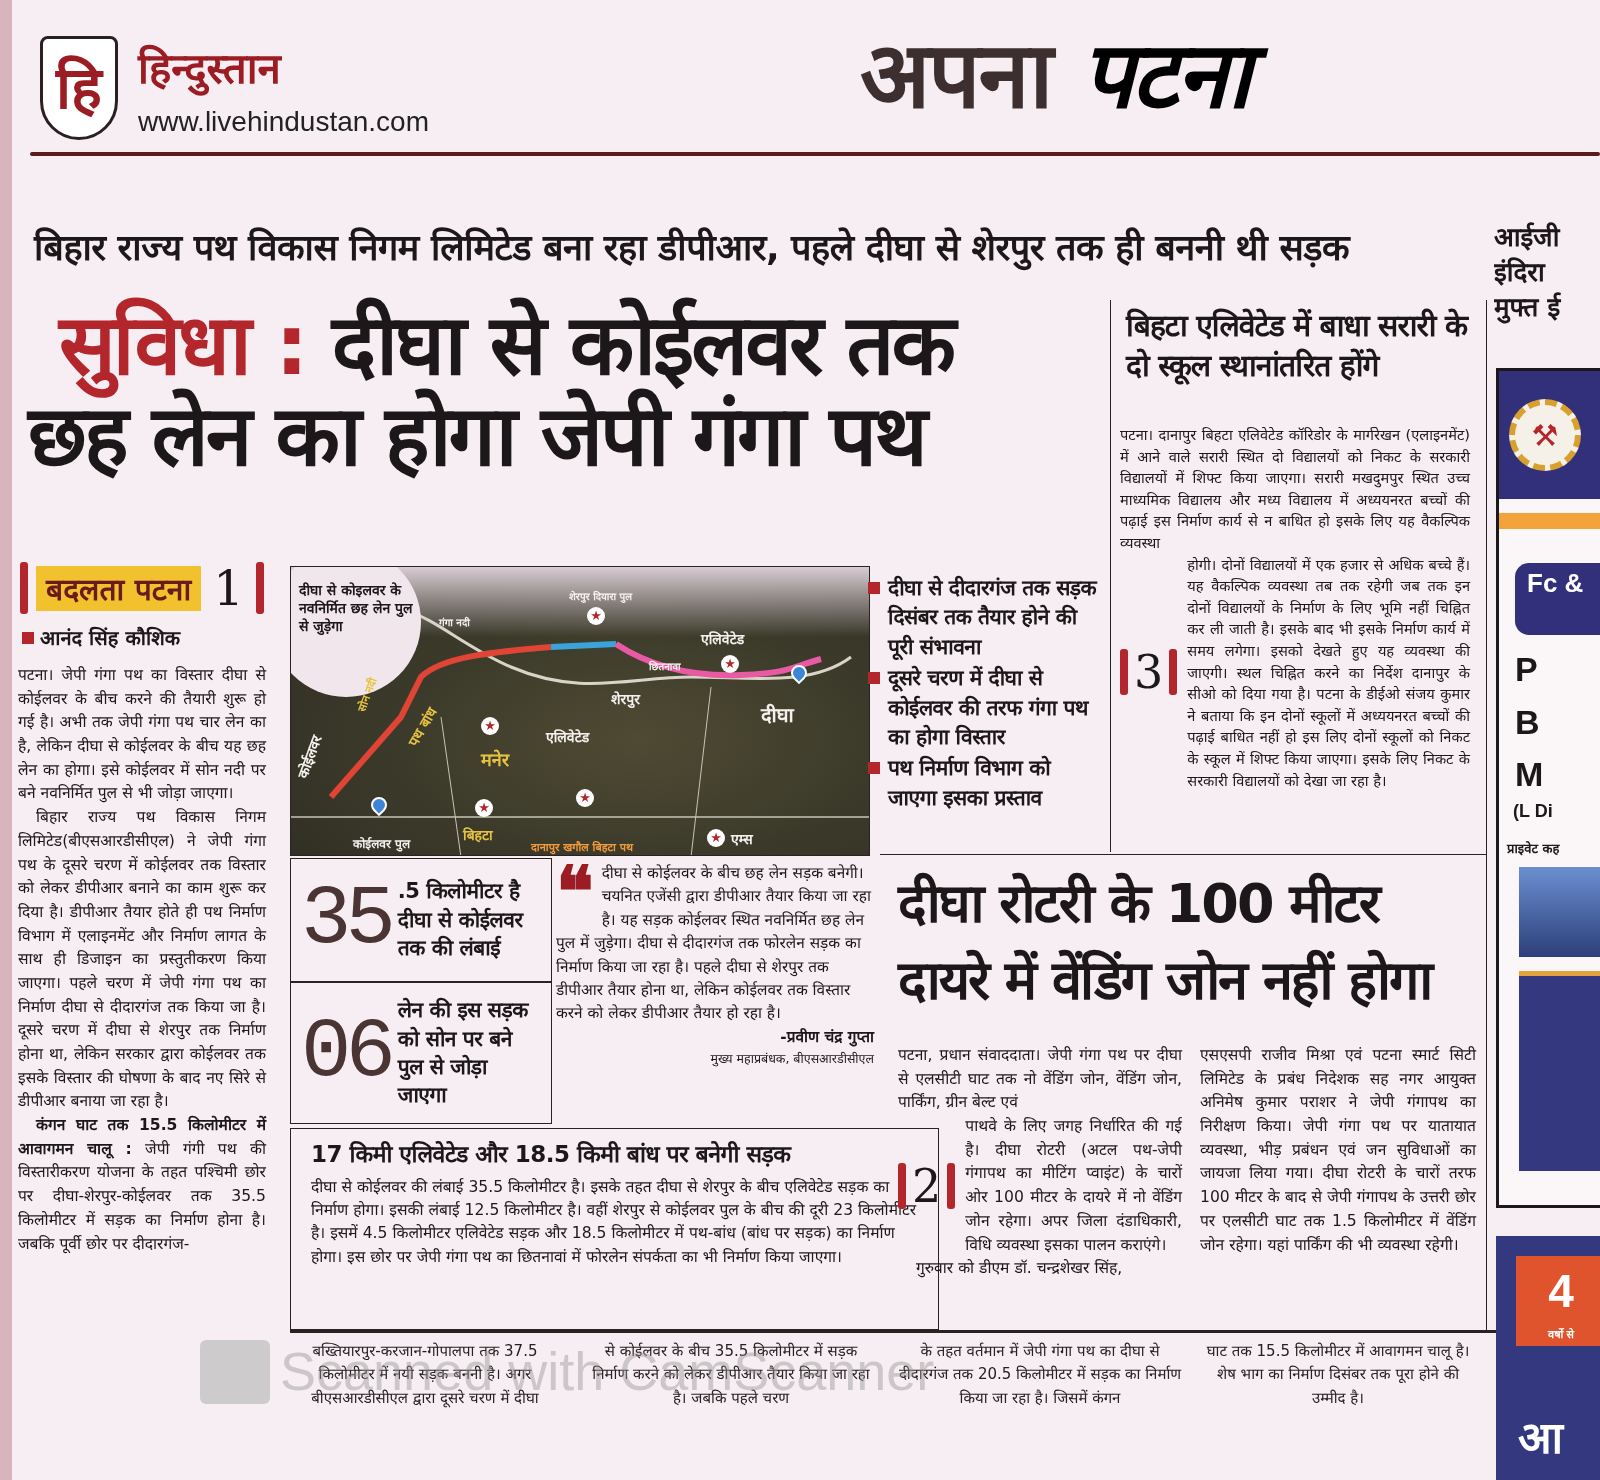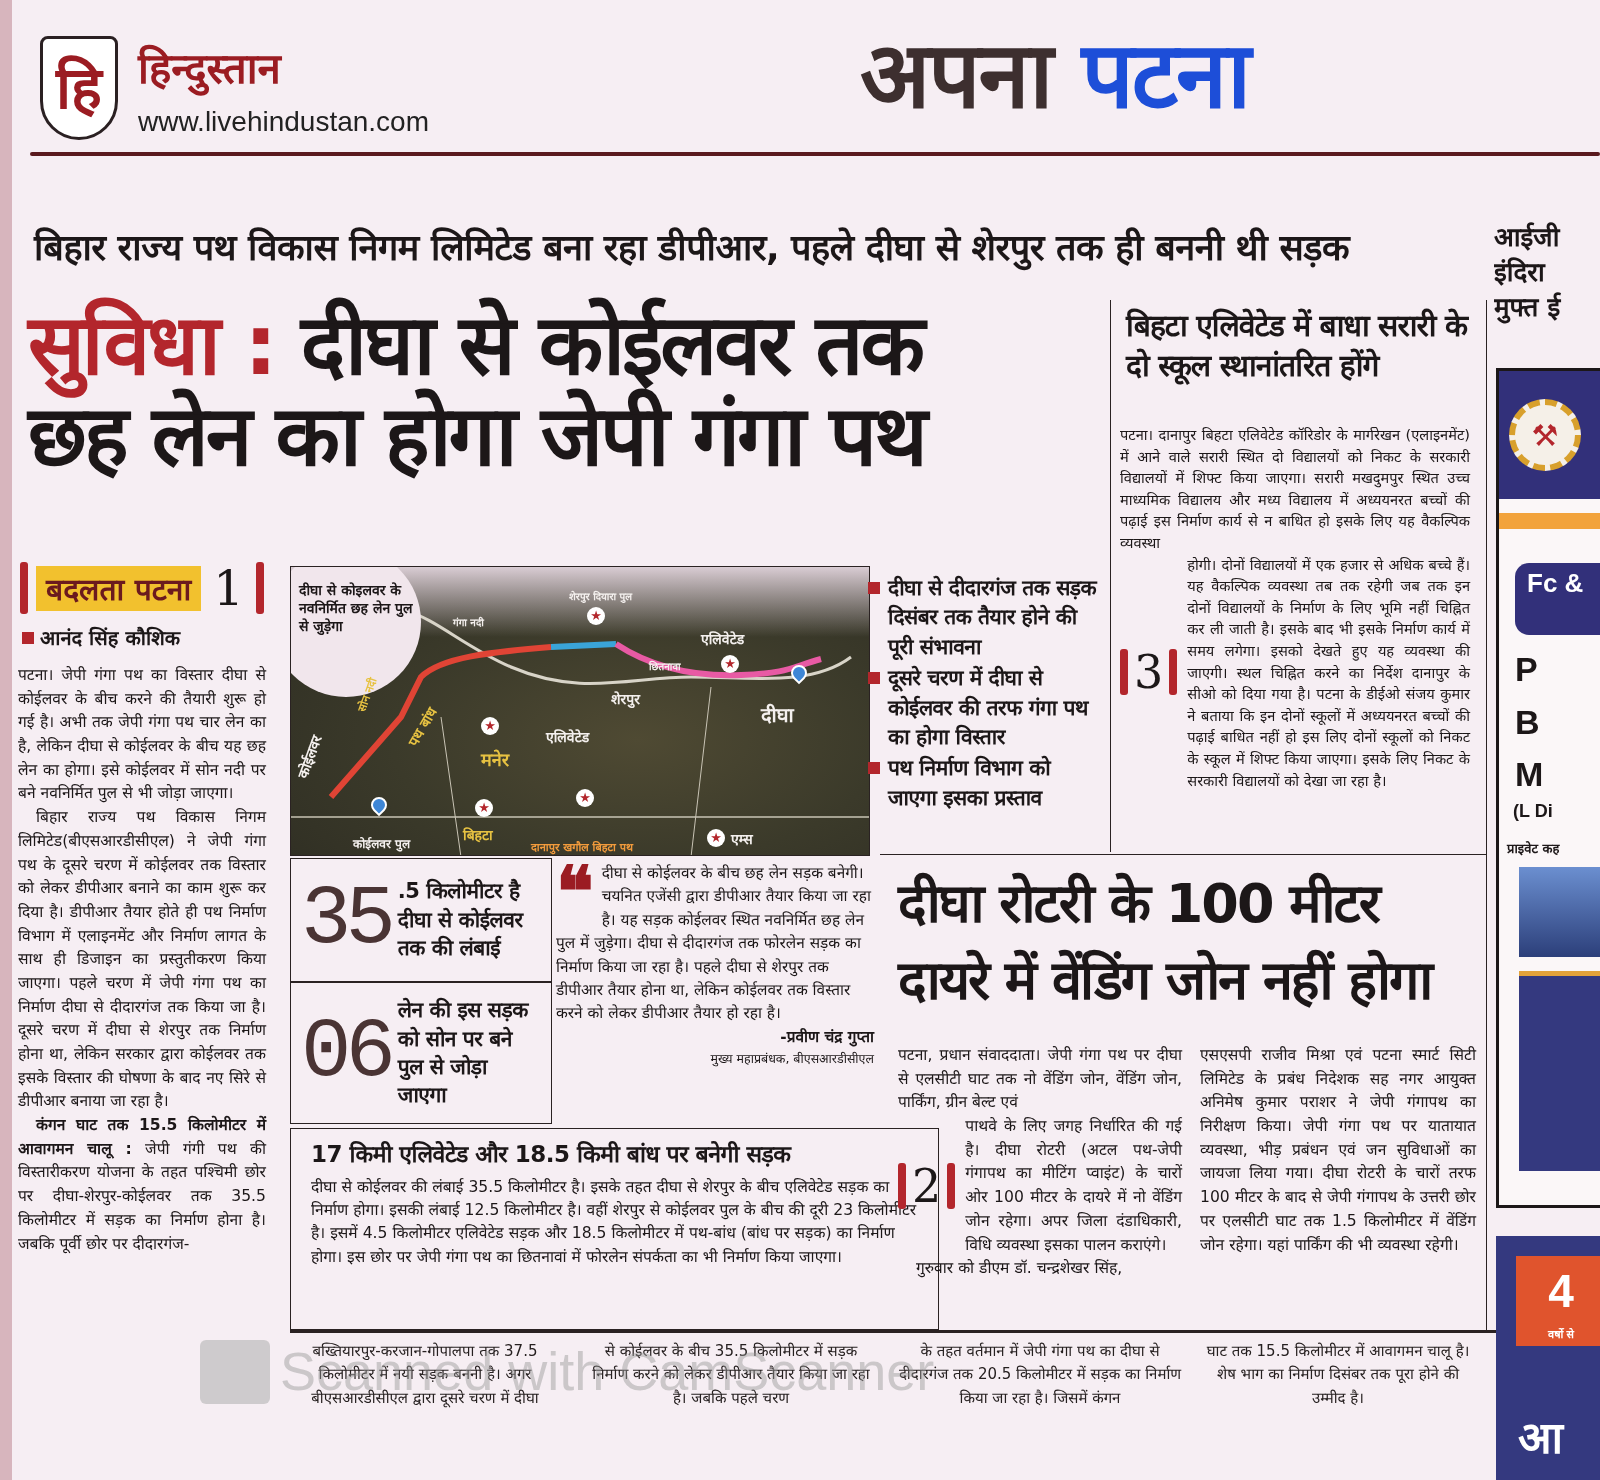--- a/index.html
+++ b/index.html
@@ -17,28 +17,28 @@
   .logo-shield {
     left: 40px; top: 36px; width: 78px; height: 104px;
     border: 3px solid #2a2022; border-radius: 8px 8px 40px 40px;
     background: #fff; display: flex; align-items: center; justify-content: center;
   }
   .logo-shield span { color: #9b1c22; font-size: 58px; font-weight: bold; font-family: "DejaVu Serif", serif; line-height: 1; }
   .brand-name { left: 138px; top: 38px; font-size: 42px; font-weight: bold; color: #9b1c22; }
   .brand-url { left: 138px; top: 106px; font-size: 28px; color: #222; font-family: "Liberation Sans", sans-serif; }
   .section-title { left: 860px; top: 30px; font-size: 92px; font-weight: bold; line-height: 1; letter-spacing: -2px; }
   .section-title .w1 { color: #3d2f2f; }
-  .section-title .w2 { color: #1d4ed8; }
+  .section-title .w2 { color: #000000; font-style: italic; }
   .mast-rule { left: 30px; top: 152px; width: 1570px; height: 4px; background: #5a1a1e; border-radius: 2px; }
 
   .kicker { left: 34px; top: 222px; font-size: 36px; font-weight: bold; color: #1c1718; white-space: nowrap; letter-spacing: -0.5px; }
   .side-teaser { left: 1494px; top: 220px; font-size: 26px; font-weight: bold; line-height: 1.35; white-space: nowrap; overflow: hidden; width: 106px; }
 
   .headline { left: 28px; top: 300px; width: 1080px; font-weight: bold; font-size: 84px; line-height: 1.08; letter-spacing: -3px; }
-  .headline .hl-red { color: #b3262c; }
+  .headline .hl-red { color: #b3262c; margin-left: 31px; }
   .headline .hl-colon { color: #b3262c; }
 
   
   .series-tag { left: 20px; top: 560px; height: 56px; display: flex; align-items: center; gap: 8px; }
   .bar-red { width: 8px; height: 52px; background: #b3262c; border-radius: 3px; }
   .series-label { background: #f2c12e; padding: 2px 10px; font-size: 30px; font-weight: bold; color: #6b1a1e; }
   .series-num { font-size: 48px; font-family: "DejaVu Serif", serif; color: #1c1718; padding: 0 4px; }
   .byline { left: 22px; top: 624px; font-size: 20px; font-weight: bold; display: flex; align-items: center; gap: 6px; }
   .sq { width: 12px; height: 12px; background: #b3262c; display: inline-block; flex: none; }
 
@@ -172,21 +172,21 @@
     <path d="M40,230 L110,150 L130,110 C150,90 200,85 260,80" stroke="#e04435" stroke-width="6" fill="none"></path>
     <path d="M260,80 L325,77" stroke="#3aa4d8" stroke-width="6" fill="none"></path>
     <path d="M325,77 C360,100 400,110 450,108 S500,100 530,92" stroke="#e85aa4" stroke-width="6" fill="none"></path>
     <path d="M0,250 L580,250" stroke="#c9c4b5" stroke-width="1.5" fill="none"></path>
     <path d="M420,120 L400,290" stroke="#c9c4b5" stroke-width="1" fill="none"></path>
     <path d="M150,150 L170,290" stroke="#c9c4b5" stroke-width="1" fill="none"></path>
   </svg>
   <div class="map-bubble">दीघा से कोइलवर के नवनिर्मित छह लेन पुल से जुड़ेगा</div>
   <div class="map-label white" style="left:278px;top:22px;font-size:10px">शेरपुर दियारा पुल</div>
   <div class="map-star" style="left:296px;top:40px">★</div>
-  <div class="map-label white" style="left:162px;top:48px;font-size:10px">गंगा नदी</div>
+  <div class="map-label white" style="left:148px;top:48px;font-size:10px">गंगा नदी</div>
   <div class="map-label white" style="left:410px;top:62px">एलिवेटेड</div>
   <div class="map-star" style="left:430px;top:88px">★</div>
   <div class="map-pin" style="left:500px;top:98px"></div>
   <div class="map-label white" style="left:470px;top:134px;font-size:20px">दीघा</div>
   <div class="map-label white" style="left:320px;top:122px">शेरपुर</div>
   <div class="map-label white" style="left:358px;top:92px;font-size:10px">छितनावा</div>
   <div class="map-label white" style="left:255px;top:160px">एलिवेटेड</div>
   <div class="map-star" style="left:190px;top:150px">★</div>
   <div class="map-label yellow" style="left:190px;top:180px;font-size:18px">मनेर</div>
   <div class="map-label yellow" style="left:110px;top:150px;transform:rotate(-60deg)">पथ बांध</div>

